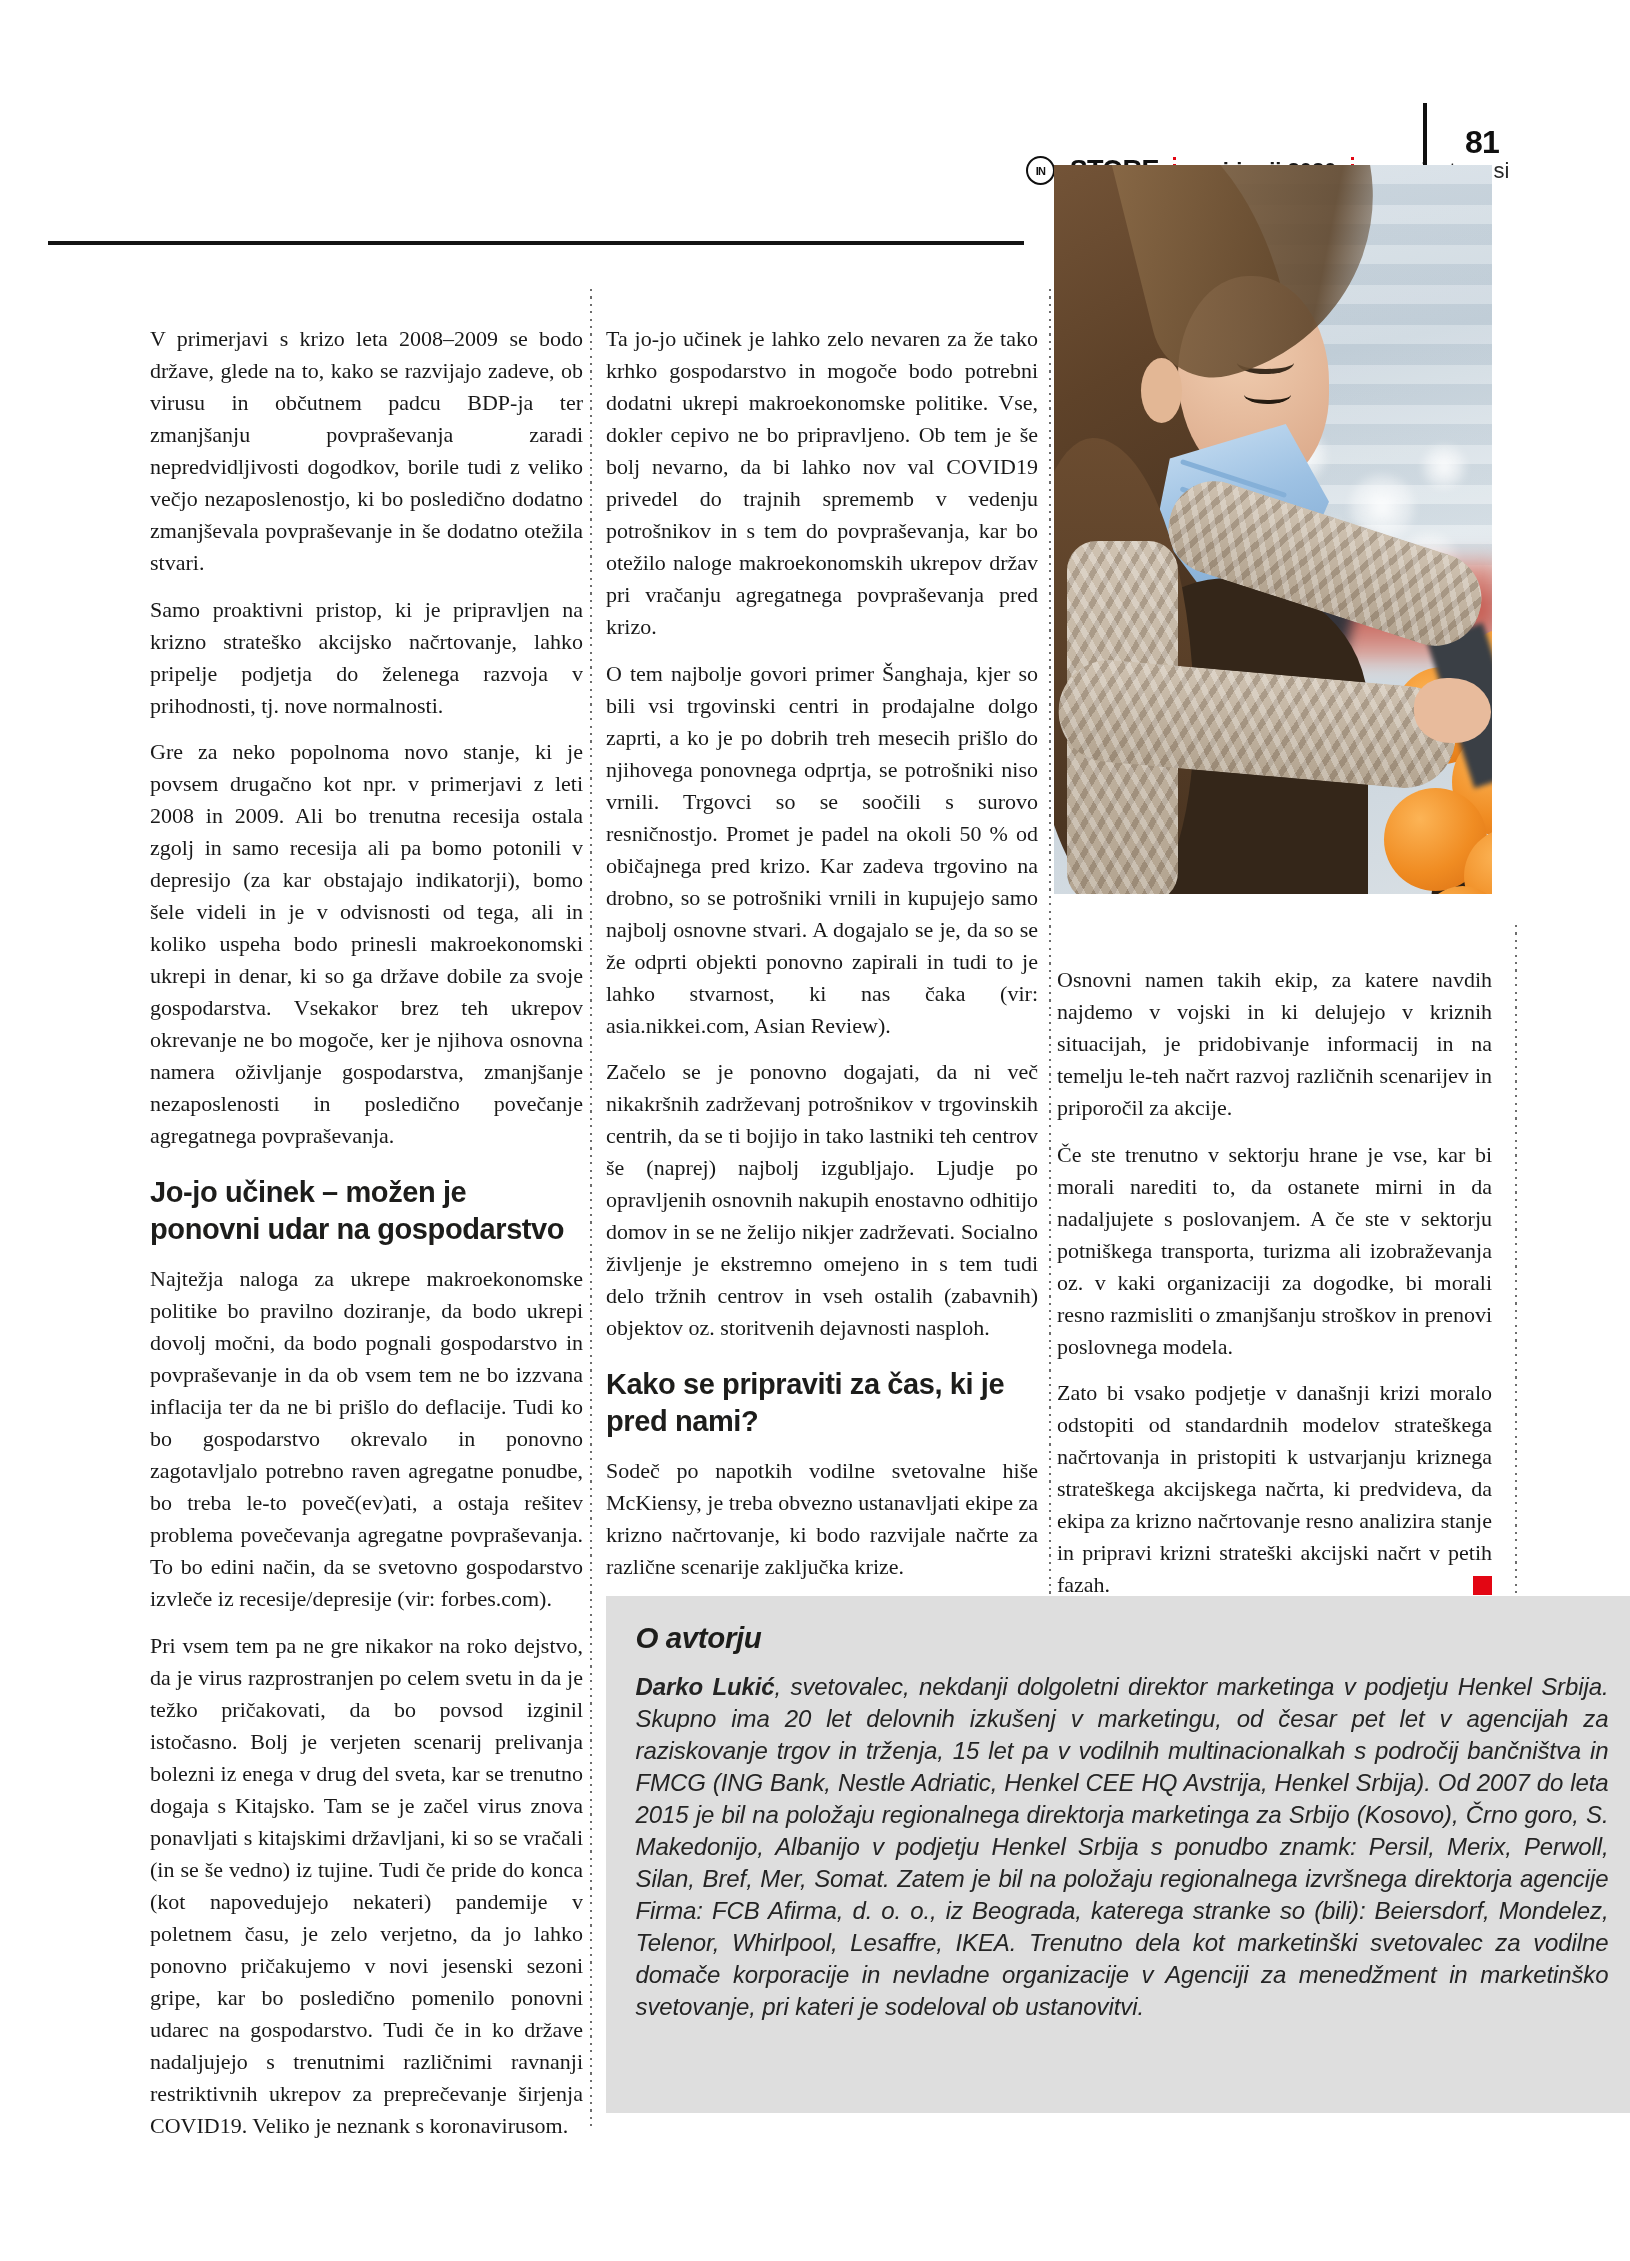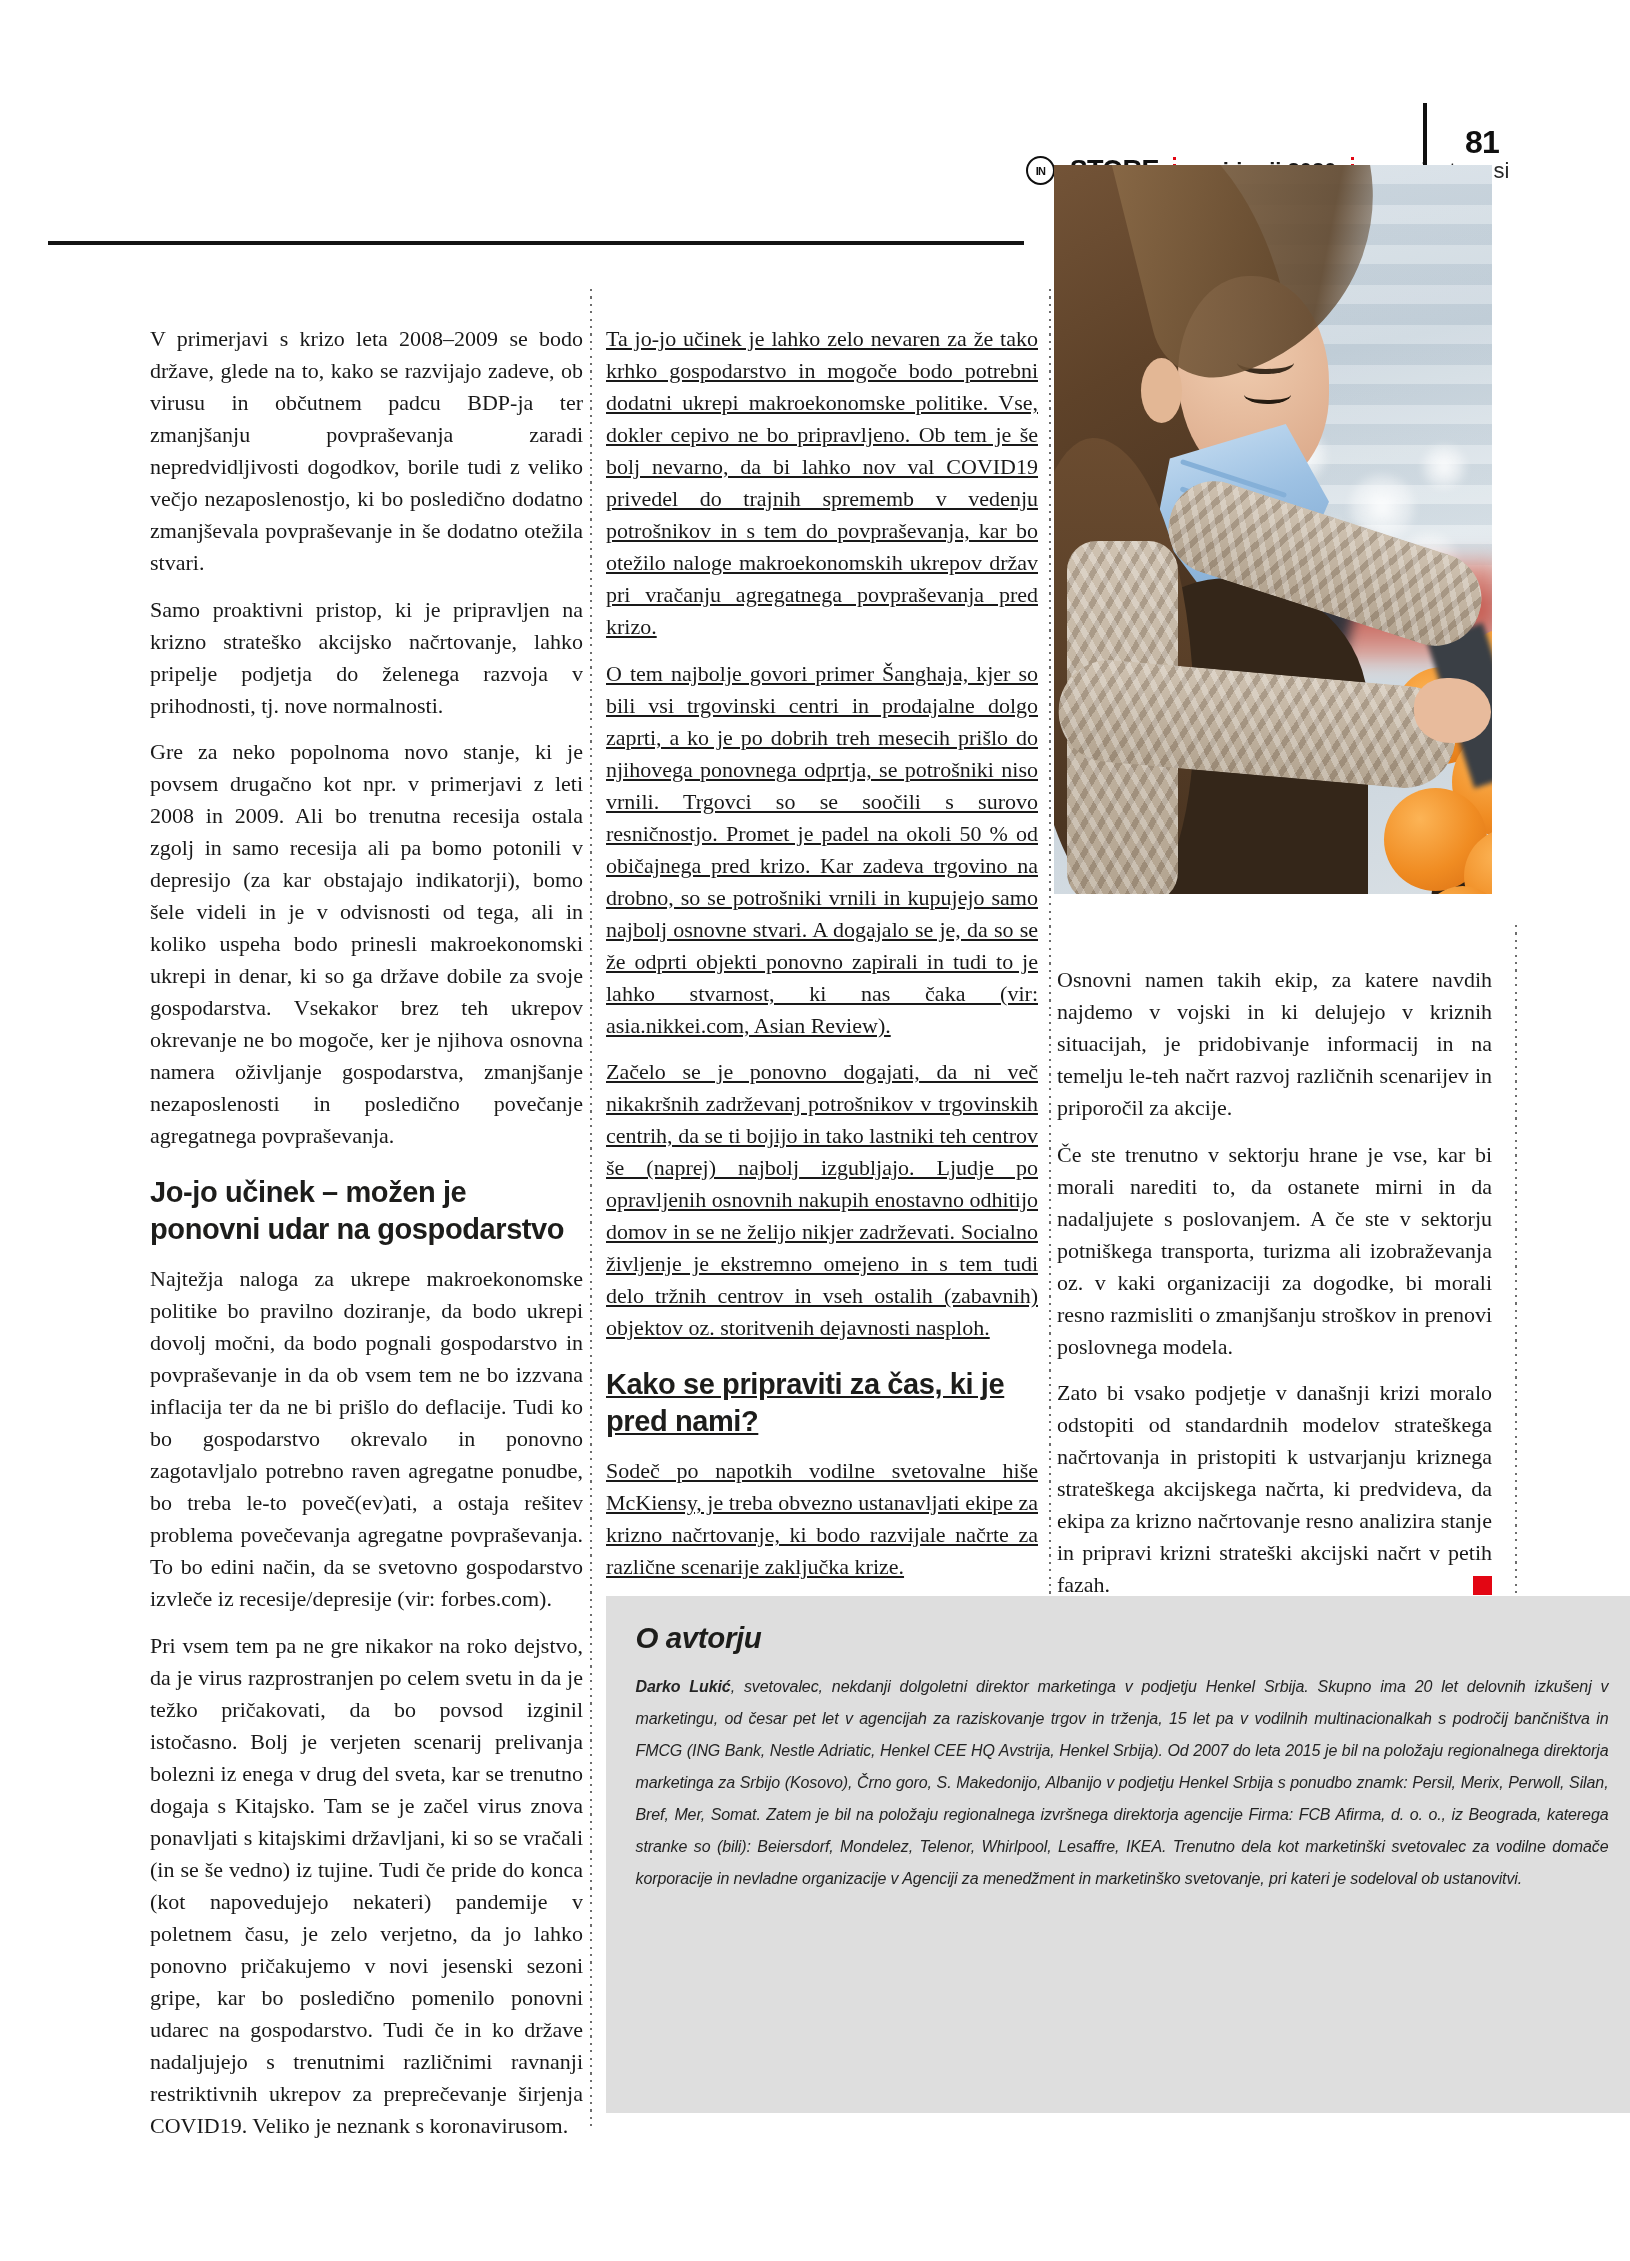--- a/index.html
+++ b/index.html
@@ -19,38 +19,38 @@
   .hdr-bar{position:absolute;left:1423px;top:103px;width:4.4px;height:81px;background:#101010;}
   .page-num{position:absolute;left:1465px;top:124px;font-family:"Liberation Sans",sans-serif;
             font-weight:bold;font-size:32px;color:#101010;letter-spacing:-0.7px;}
 
   .top-rule{position:absolute;left:48px;top:241px;width:976px;height:3.7px;background:#141414;}
 
   
   .col{position:absolute;text-align:justify;font-size:22px;line-height:32px;color:#191919;
        hyphens:auto;margin-top:39px;-webkit-hyphens:auto;}
   #col1{left:150px;top:284px;width:433px;}
-  #col2{left:606px;top:284px;width:432px;text-decoration:underline;}
+  #col2{left:606px;top:284px;width:432px;}
   #col3{left:1057px;top:925px;width:435px;}
   .col p{margin:0 0 14.7px 0;}
   .col p:last-child{margin-bottom:0;}
   .sans-head{font-family:"Liberation Sans",sans-serif;font-weight:bold;font-size:29px;line-height:37px;
              color:#1d1d1b;text-align:left;letter-spacing:-0.4px;margin:22px 0 14.7px 0;}
   .end-mark{display:inline-block;width:19px;height:19px;background:#e30613;float:right;margin-top:6.6px;}
 
   .vdots{position:absolute;width:2.2px;background:repeating-linear-gradient(to bottom,#6d6d6d 0 2.2px,transparent 2.2px 7.4px);}
   #vd1{left:590px;top:289px;height:1842px;}
   #vd2{left:1049px;top:289px;height:1319px;}
   #vd3{left:1515px;top:925px;height:685px;}
 
   
   .author-box{position:absolute;left:606px;top:1596px;width:1032px;height:517px;background:#dedede;
               box-sizing:border-box;padding:25px 29.5px;font-family:"Liberation Sans",sans-serif;font-style:italic;}
   .box-title{font-size:29.5px;font-weight:bold;color:#1d1d1b;margin:0 0 16px 0;letter-spacing:-0.4px;}
-  .box-text{font-size:16px;line-height:32px;text-align:justify;color:#242424;margin:0;letter-spacing:-0.1px;}
+  .box-text{font-size:24px;line-height:32px;text-align:justify;color:#242424;margin:0;letter-spacing:-0.1px;}
   .box-text strong{font-weight:bold;}
 
   
   .photo{position:absolute;left:1054px;top:165px;width:438px;height:729px;overflow:hidden;
          background:linear-gradient(168deg,#d6dfe6 0%,#c7d3dc 30%,#dee6eb 55%,#ccd6de 78%,#d8dfe4 100%);}
   .photo *{position:absolute;}
   .ph-streaks{left:0;top:0;width:100%;height:62%;
       background:repeating-linear-gradient(to bottom,rgba(255,255,255,0.20) 0 19px,rgba(150,168,184,0.14) 19px 40px);}
   .ph-bokeh{border-radius:50%;background:radial-gradient(circle,rgba(255,255,255,0.95) 0%,rgba(255,255,255,0.25) 70%,transparent 100%);filter:blur(4.4px);}
   .ph-shelf{left:271px;top:395px;width:177px;height:103px;filter:blur(10.3px);

